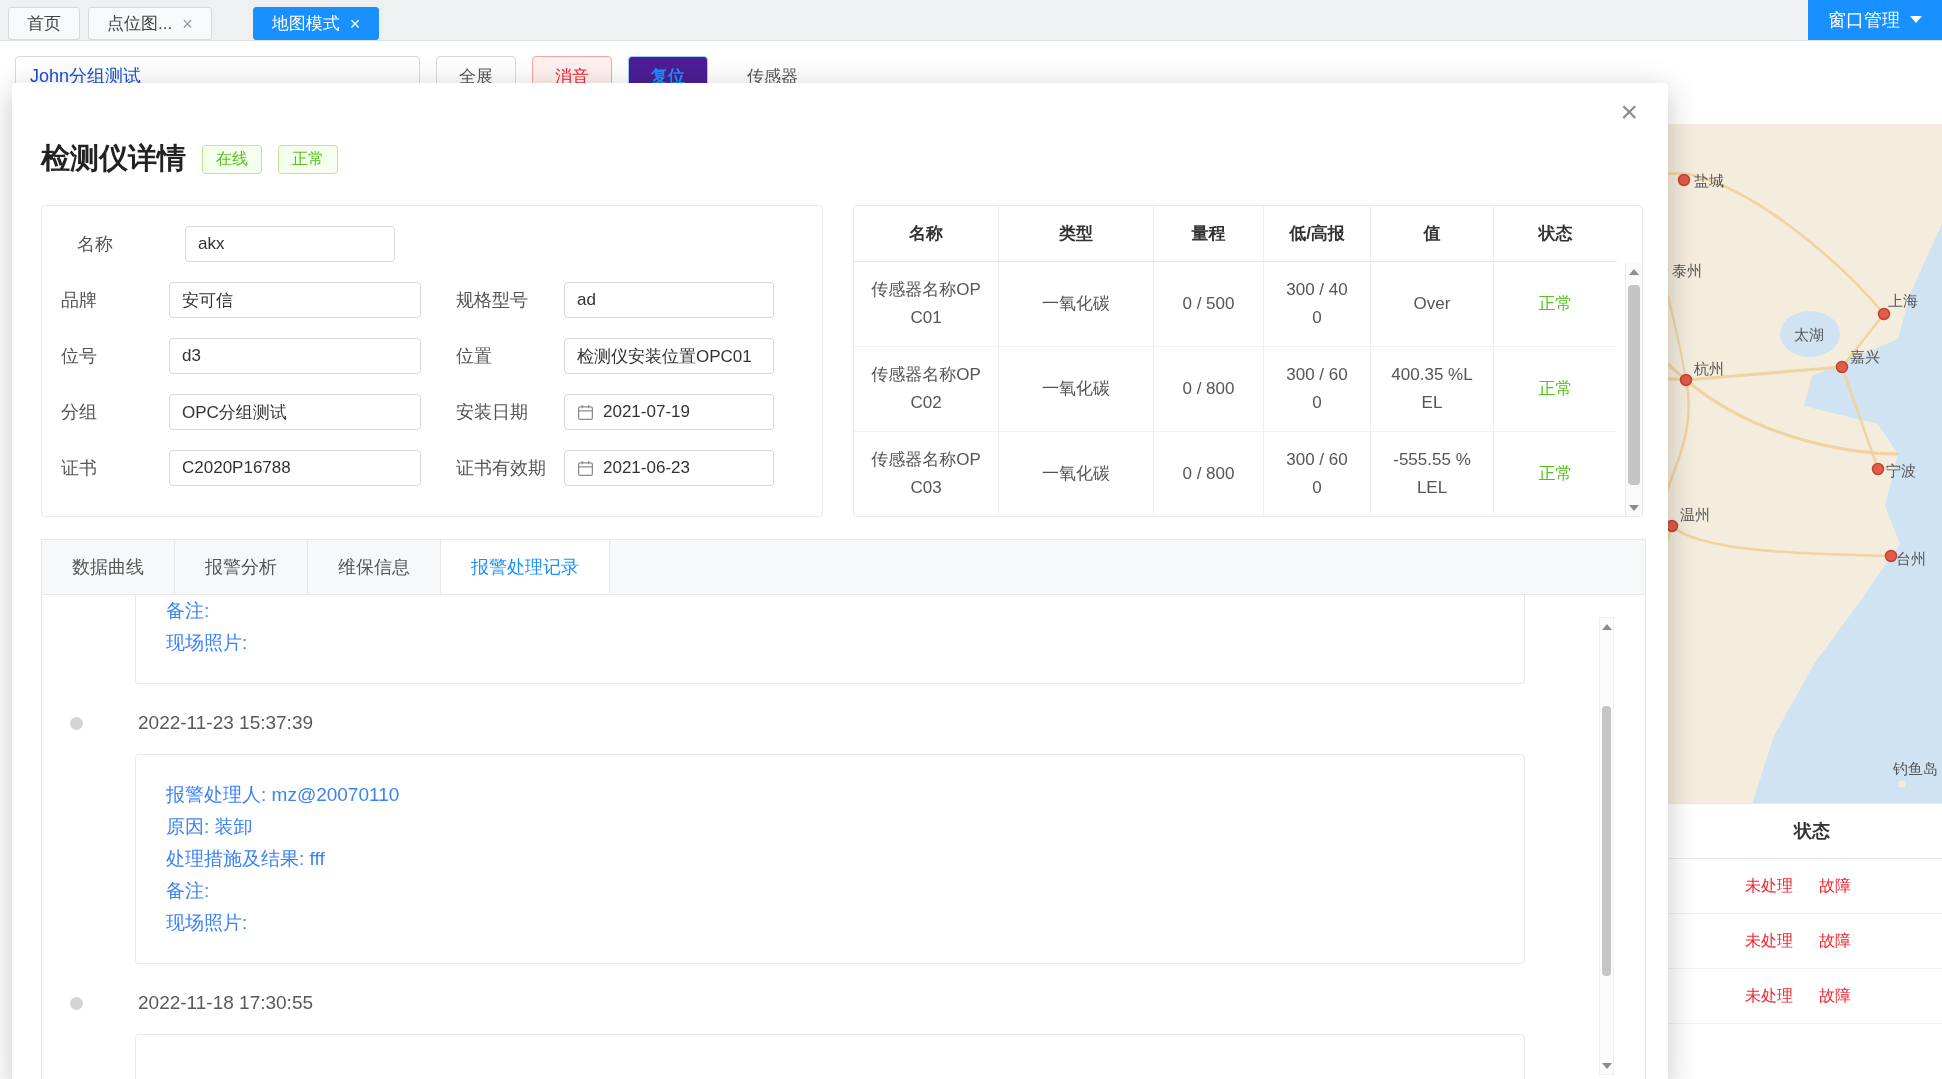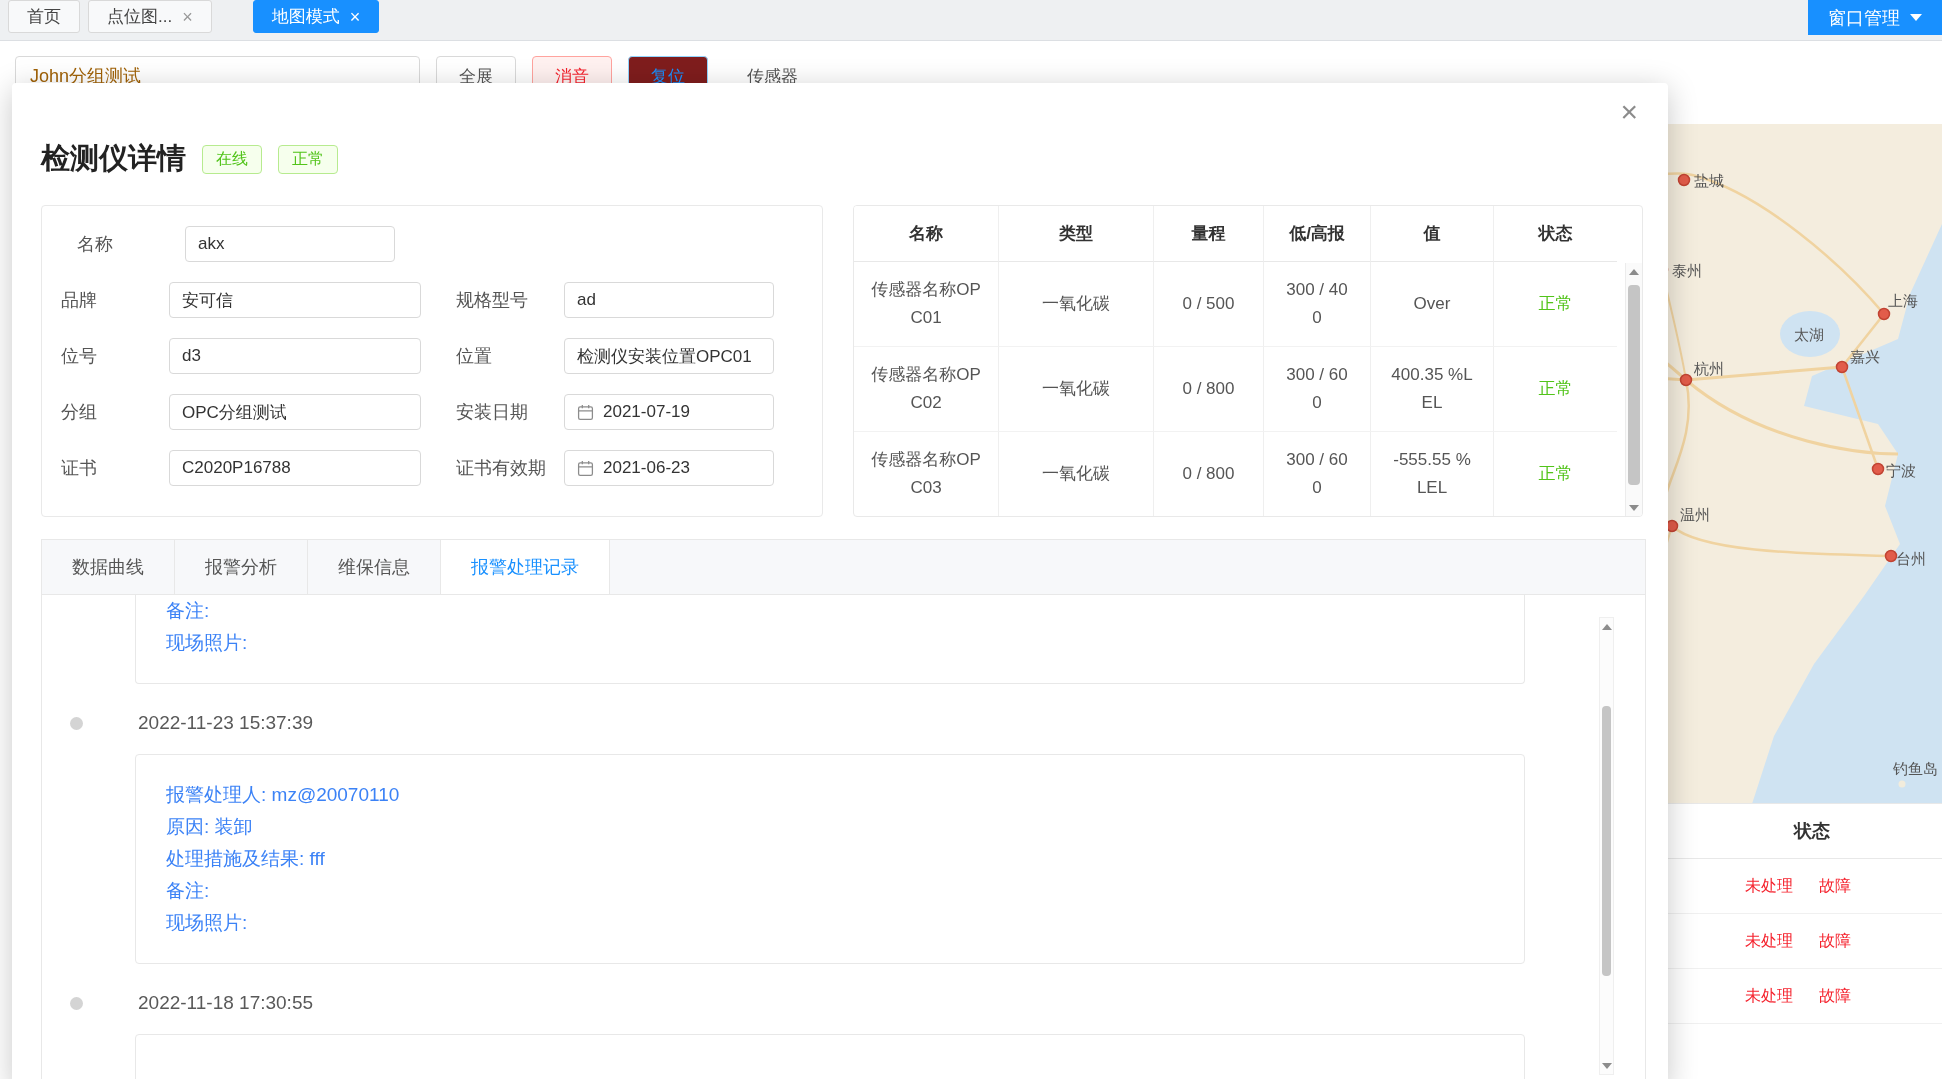--- a/index.html
+++ b/index.html
@@ -1,41 +1,41 @@
 <!DOCTYPE html>
 <html><head>
 <meta charset="utf-8">
 <style>
   * { box-sizing: border-box; margin: 0; padding: 0; }
   html,body { width:1942px; height:1079px; overflow:hidden; background:#fff;
     font-family:"Liberation Sans","DejaVu Sans",sans-serif; color:#333; }
 
   
   .topbar { position:absolute; left:0; top:0; width:1942px; height:41px;
-    background:#eef0f2; border-bottom:1px solid #dcdfe3; display:flex; align-items:flex-start; z-index:40; }
+    background:#eef0f2; border-bottom:1px solid #dcdfe3; display:flex; align-items:flex-end; z-index:40; }
   .tab { display:flex; align-items:center; gap:10px; height:33px; margin-left:8px; padding:0 18px;
     background:#f8f9fa; border:1px solid #d9d9d9; border-radius:3px; font-size:17px; color:#444; cursor:pointer; }
   .tab .tab-close { color:#999; font-size:18px; line-height:1; }
   .tab.active { background:#1890ff; border-color:#1890ff; color:#fff;margin-left:41px; }
   .tab.active .tab-close { color:#fff; }
   .flex-spacer { flex:1; }
-  .window-manage { height:35px; padding:0 20px; background:#1890ff; color:#fff; display:flex;
+  .window-manage { height:41px; padding:0 20px; background:#1890ff; color:#fff; display:flex;
     align-items:center; gap:10px; font-size:18px; cursor:pointer; }
   .chevron-down { width:0; height:0; border-left:6px solid transparent; border-right:6px solid transparent;
     border-top:7px solid #fff; }
 
   
   .content { position:absolute; left:0; top:41px; right:0; bottom:0; background:#fff; }
   .toolbar { position:absolute; left:15px; top:15px; display:flex; align-items:flex-start; gap:16px; }
   .text-input { width:405px; height:40px; border:1px solid #d9d9d9; border-radius:4px; background:#fff;
-    display:flex; align-items:center; padding:0 14px; font-size:18px; color:#a16207; }
+    display:flex; align-items:center; padding:0 14px; font-size:18px; color:#1d4ed8; }
   .btn { height:40px; padding:16px 22px; border:1px solid #d9d9d9; border-radius:4px; background:#fff;
     display:flex; align-items:center; font-size:17px; color:#555; cursor:pointer; }
   .btn-danger { color:#f5222d; border-color:#ffa39e; background:#fff1f0; }
-  .btn-primary-outline { color:#1890ff; border-color:#91d5ff; background:#7f1d1d; }
+  .btn-primary-outline { color:#1890ff; border-color:#91d5ff; background:#4c1d95;font-weight:bold; }
   .btn-plain { border-color:transparent; background:transparent; }
 
   .map { position:absolute; right:0; top:83px; width:600px; height:996px; }
   .map svg text { font-family:"Liberation Sans","DejaVu Sans",sans-serif; }
 
   .status-panel { position:absolute; right:0; top:762px; width:420px; bottom:0; background:#fff;
     border-top:1px solid #e8e8e8; }
   .status-header { height:55px; border-bottom:1px solid #e8e8e8; position:relative; background:#fff; }
   .status-header span { position:absolute; left:255px; top:0; width:70px; line-height:55px;
     text-align:center; font-weight:bold; font-size:18px; color:#333; }

